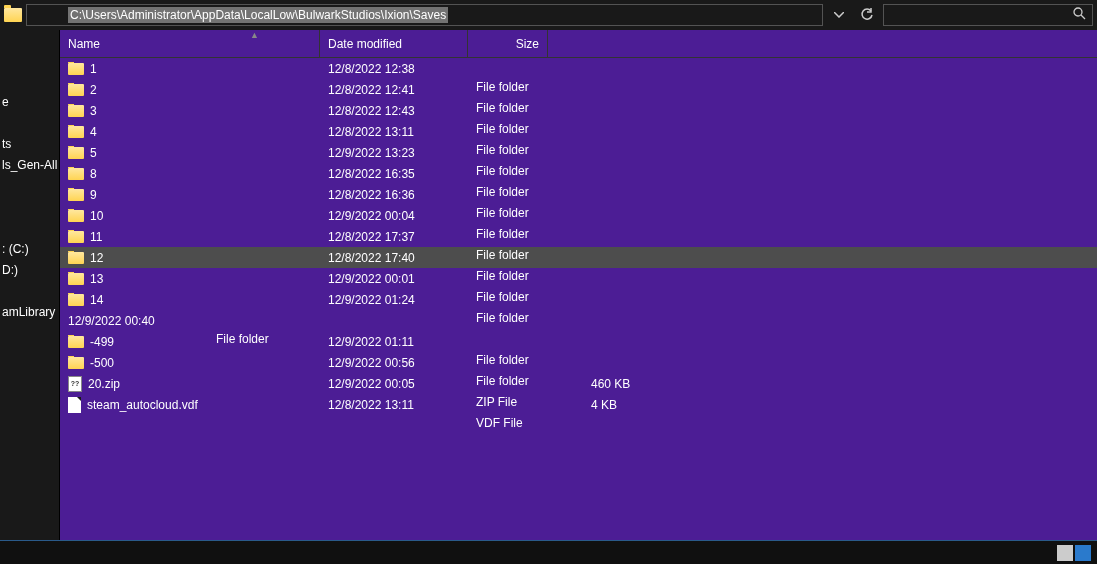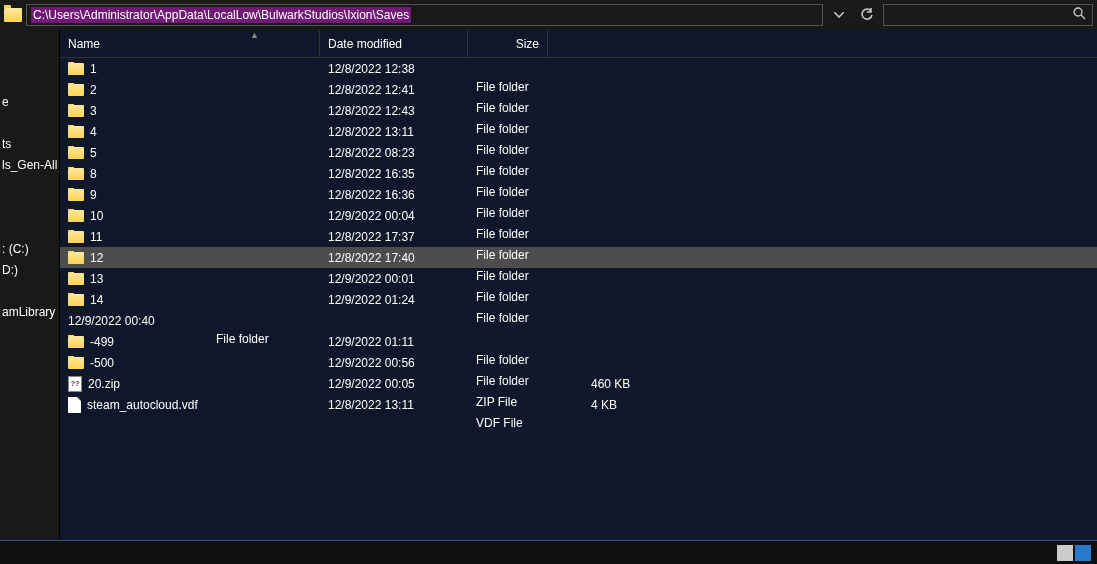--- a/index.html
+++ b/index.html
@@ -42,25 +42,26 @@
     .address-bar {
       flex: 1;
       height: 22px;
       border: 1px solid #535353;
       background: #191919;
       display: flex;
       align-items: center;
       padding: 0 4px;
     }
     .address-text {
-      background: #701a75;
+      background: #737373;
       color: #fff;
       padding: 1px 2px;
       font-size: 12px;
       white-space: nowrap;
+      margin-left: 37px;
     }
     .toolbar-btn {
       width: 24px;
       height: 22px;
       display: flex;
       align-items: center;
       justify-content: center;
       color: #ccc;
       cursor: pointer;
     }
@@ -101,21 +102,21 @@
       height: 21px;
       display: flex;
       align-items: center;
       color: #fff;
       font-size: 12px;
       white-space: nowrap;
       padding-left: 2px;
     }
     .content {
       flex: 1;
-      background: #0f172a;
+      background: #4c1d95;
       overflow: auto;
     }
     .headers {
       display: flex;
       height: 28px;
       align-items: center;
       border-bottom: 1px solid #333;
       position: relative;
     }
     .header-col {
@@ -314,21 +315,21 @@
           </div>
           <div class="cell cell-date">12/8/2022 13:11</div>
           <div class="cell cell-type">File folder</div>
           <div class="cell cell-size"></div>
         </div>
         <div class="row">
           <div class="cell cell-name">
             <span class="icon-folder"></span>
             <span>5</span>
           </div>
-          <div class="cell cell-date">12/8/2022 08:23</div>
+          <div class="cell cell-date">12/9/2022 13:23</div>
           <div class="cell cell-type">File folder</div>
           <div class="cell cell-size"></div>
         </div>
         <div class="row">
           <div class="cell cell-name">
             <span class="icon-folder"></span>
             <span>8</span>
           </div>
           <div class="cell cell-date">12/8/2022 16:35</div>
           <div class="cell cell-type">File folder</div>

